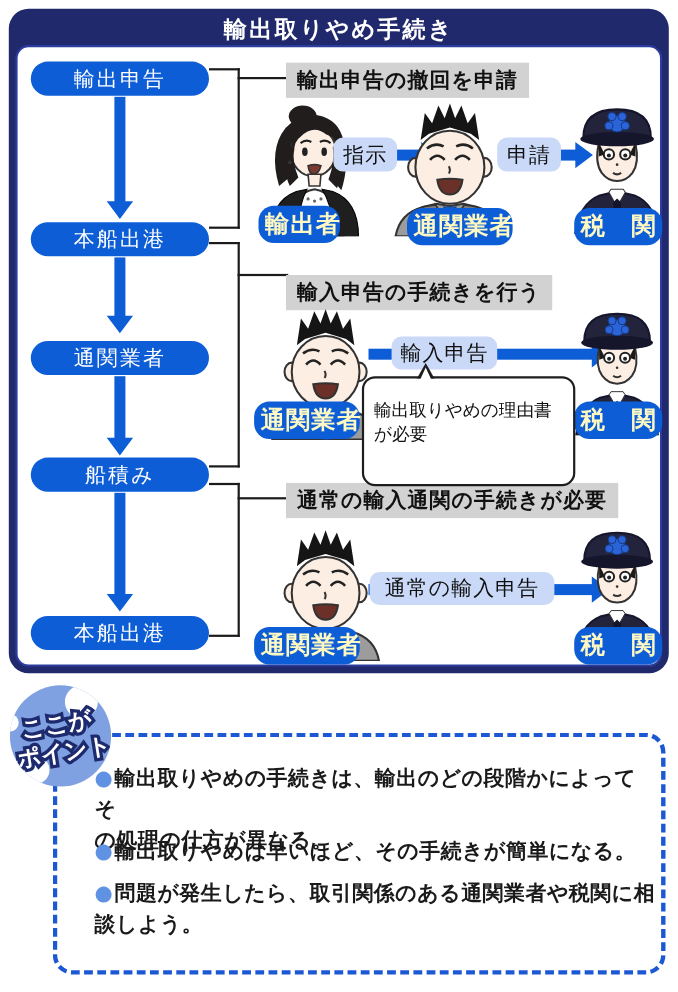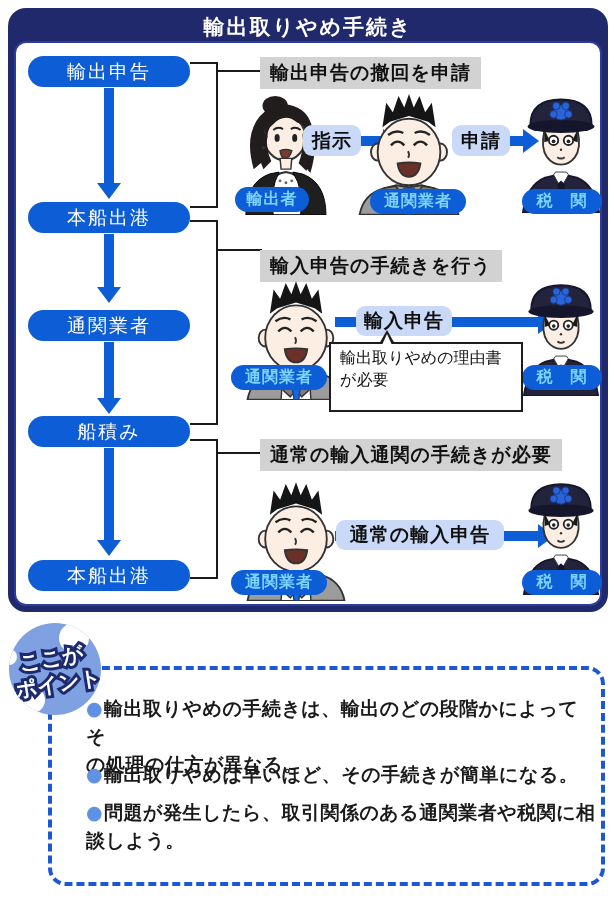--- a/index.html
+++ b/index.html
@@ -29,32 +29,32 @@
   
   .note{position:absolute;background:#d2d2d2;color:#111;font-size:19px;font-weight:bold;
     padding:3px 10px;white-space:nowrap;z-index:2;letter-spacing:1px;}
   
   .harrow{position:absolute;height:10px;background:#0d5ed6;z-index:1;}
   .harrow::after{content:"";position:absolute;right:-15px;top:-7px;
     border-top:12px solid transparent;border-bottom:12px solid transparent;
     border-left:16px solid #0d5ed6;}
   
   .chip{position:absolute;background:#c9d9f7;border-radius:9px;color:#101010;
-    font-size:19px;font-weight:bold;display:flex;align-items:center;justify-content:center;
+    font-size:19px;font-weight:normal;display:flex;align-items:center;justify-content:center;
     z-index:3;white-space:nowrap;letter-spacing:1px;}
   
-  .tag{position:absolute;background:#0d5ed6;border-radius:14px;color:#7dd3fc;
-    font-size:16px;font-weight:bold;text-align:center;padding:2px 6px;z-index:4;
+  .tag{position:absolute;background:#0d5ed6;border-radius:14px;color:#fef9c3;
+    font-size:22px;font-weight:bold;text-align:center;padding:2px 6px;z-index:4;
     white-space:nowrap;letter-spacing:1px;}
   
   .chara{position:absolute;z-index:2;}
   
   .bubble{position:absolute;left:329px;top:342px;width:172px;height:60px;background:#fff;
-    border:2px solid #1d1d1d;border-radius:0;z-index:5;
-    font-size:16px;color:#111;line-height:22px;padding:3px 9px;}
+    border:2px solid #1d1d1d;border-radius:12px;z-index:5;
+    font-size:16px;color:#111;line-height:22px;padding:18px 9px;}
   .bubble::before{content:"";position:absolute;top:-14px;left:48px;
     border:8px solid transparent;border-bottom:14px solid #1d1d1d;border-top:none;}
   .bubble::after{content:"";position:absolute;top:-10px;left:51px;
     border:5px solid transparent;border-bottom:11px solid #fff;border-top:none;}
   .bubble span{display:block;}
   
   .dashed-box{position:absolute;left:48px;top:666px;width:549px;height:212px;
     border:4px dashed #1c58d4;border-radius:18px;background:#fff;z-index:1;}
   .badge{position:absolute;left:9px;top:623px;width:92px;height:92px;border-radius:50%;
     background:#7fa0e1;overflow:hidden;z-index:3;}

